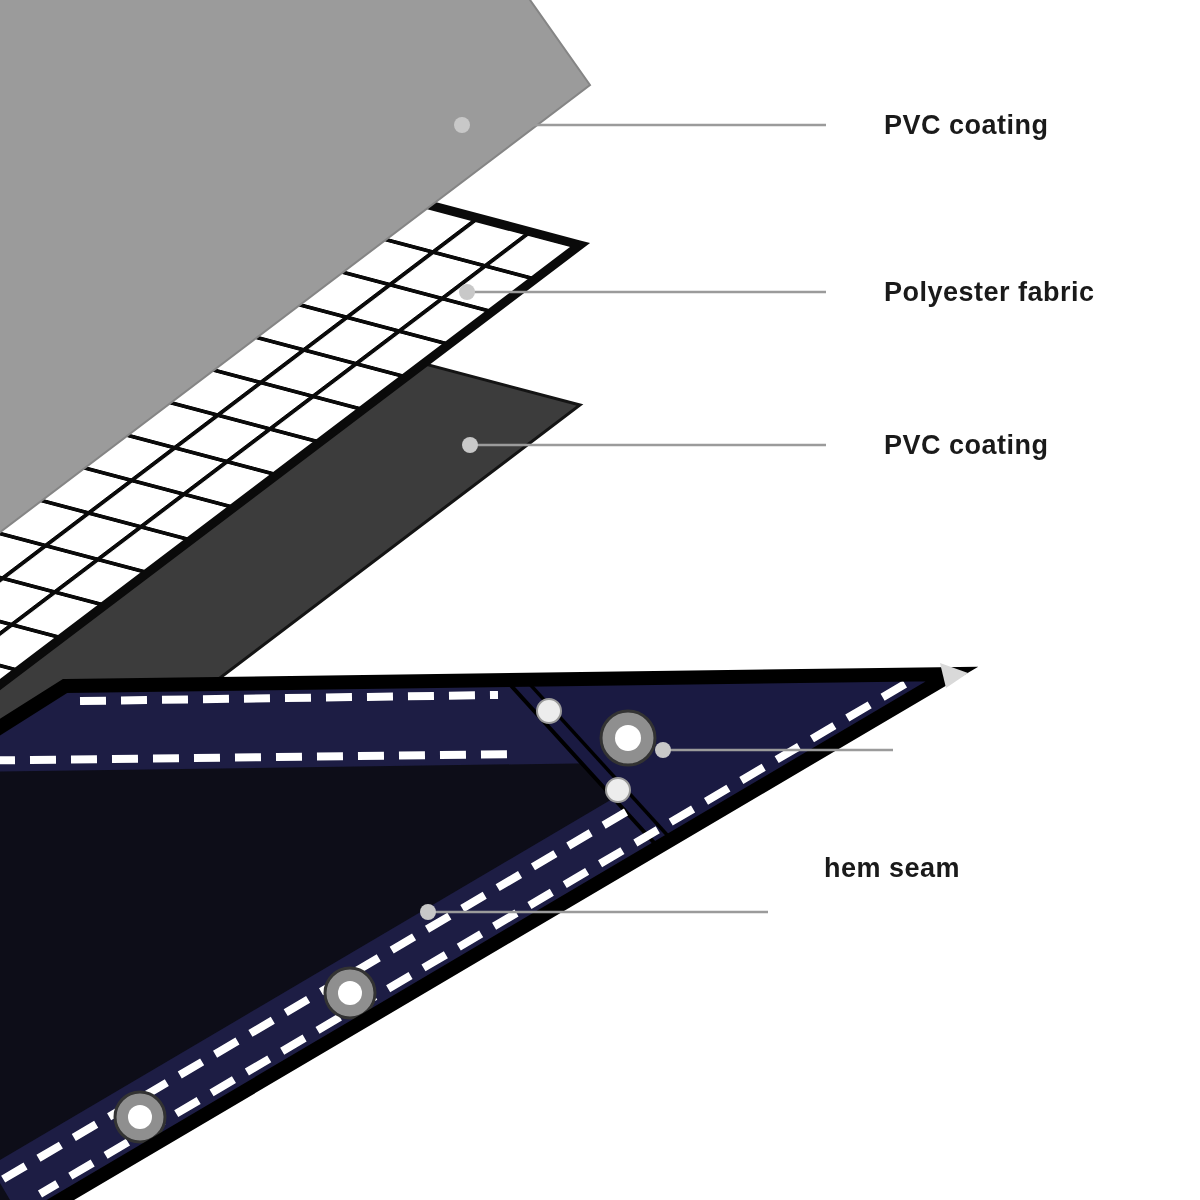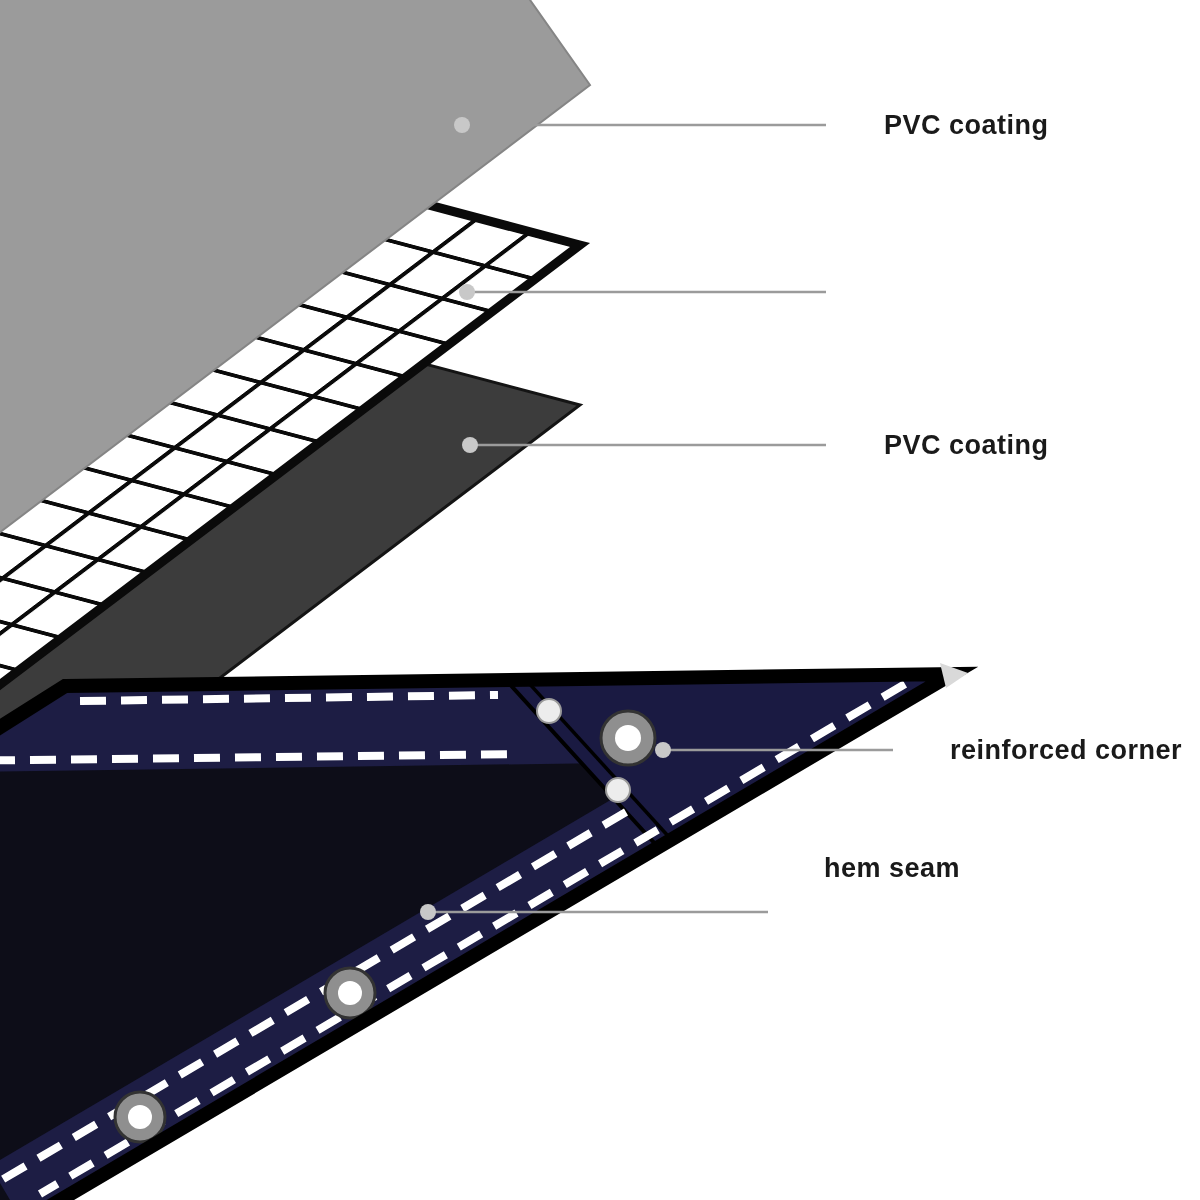--- a/index.html
+++ b/index.html
@@ -117,16 +117,16 @@
 
       <line class="leader" x1="663" y1="750" x2="893" y2="750"></line>
       <circle class="leader-dot" cx="663" cy="750" r="8"></circle>
 
       <line class="leader" x1="428" y1="912" x2="768" y2="912"></line>
       <circle class="leader-dot" cx="428" cy="912" r="8"></circle>
     </g>
   </svg>
 
   <div class="label" style="left:884px;top:125px;">PVC coating</div>
+  <div class="label" style="left:884px;top:292px;">Polyester fabric</div>
   <div class="label" style="left:884px;top:445px;">PVC coating</div>
-  <div class="label" style="left:950px;top:750px;">reinforced corner</div>
   <div class="label" style="left:824px;top:868px;">hem seam</div>
 </div>
 
 </body></html>

